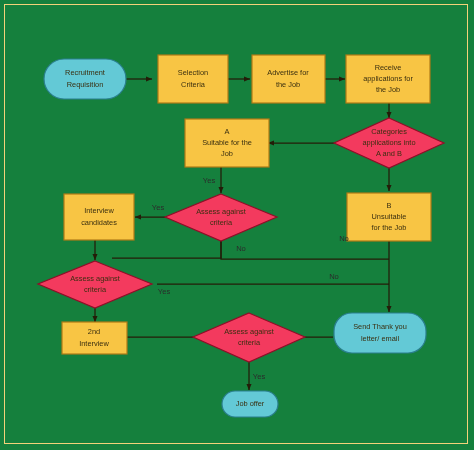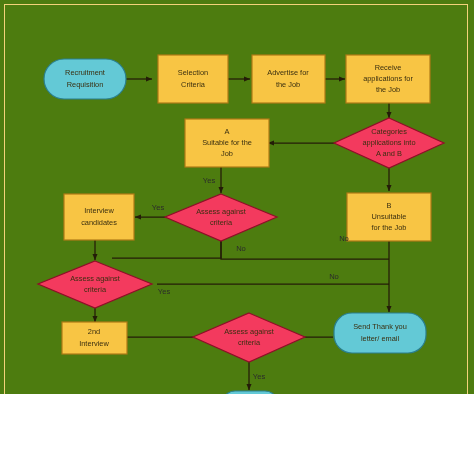--- a/index.html
+++ b/index.html
@@ -3,22 +3,22 @@
 <meta charset="utf-8">
 <style>
   html, body {
     margin: 0;
     padding: 0;
     background: #ffffff;
   }
   #canvas {
     position: relative;
     width: 474px;
-    height: 394px;
-    background: #4d7c0f;
+    height: 450px;
+    background: #15803d;
     overflow: hidden;
     font-family: "Liberation Sans", sans-serif;
   }
   #frame {
     position: absolute;
     left: 4px;
     top: 4px;
     width: 464px;
     height: 440px;
     border: 1.5px solid #f3d27a;

